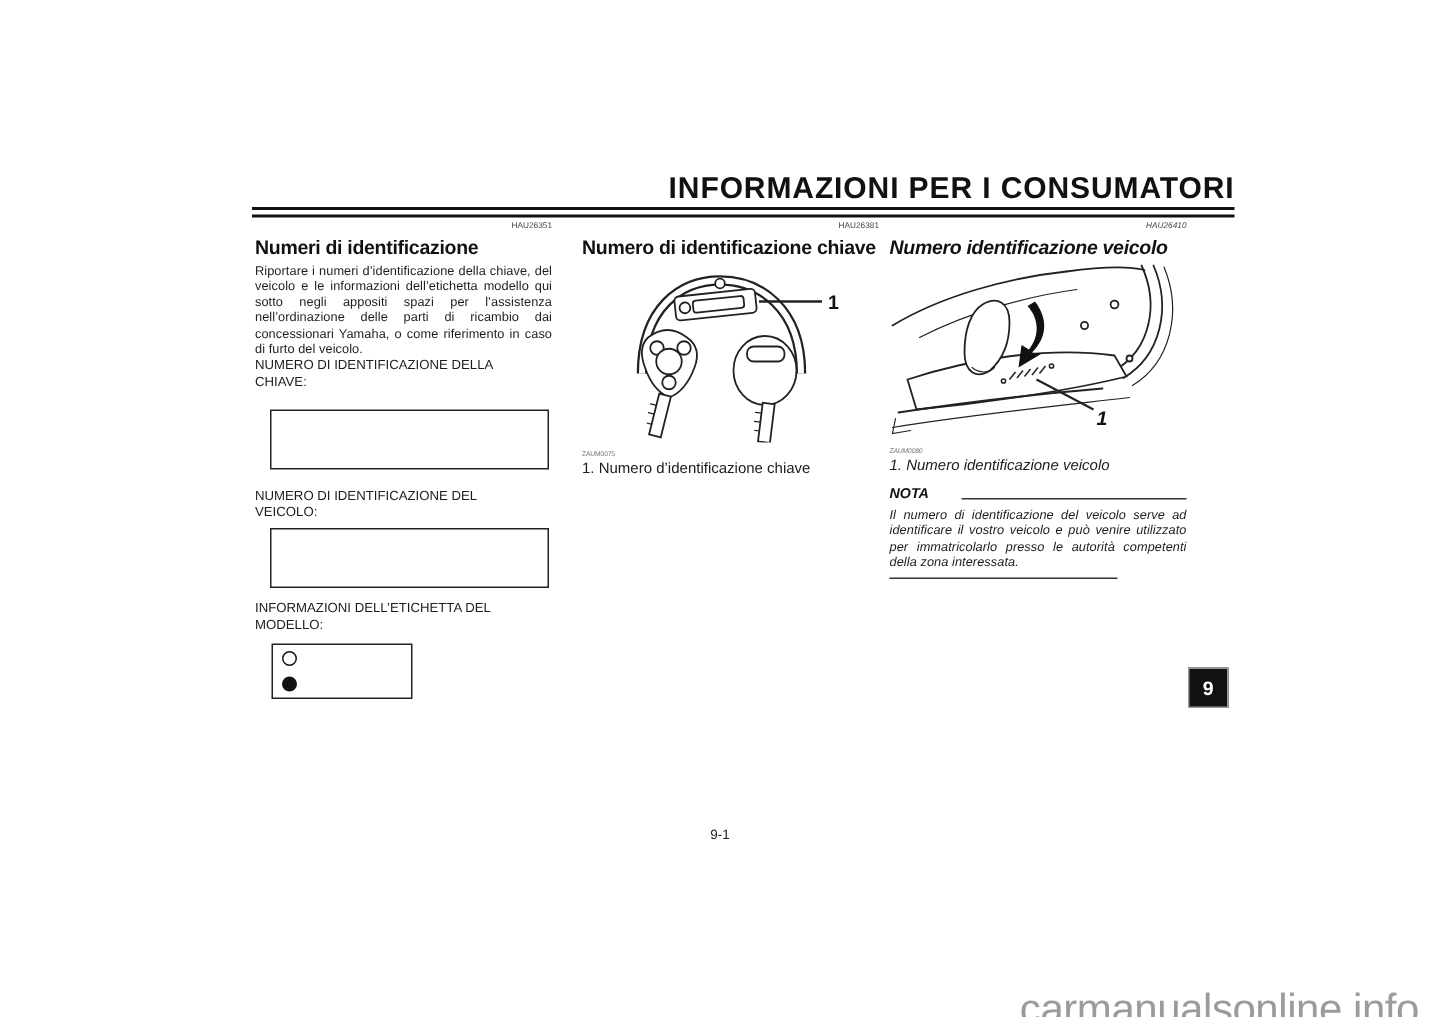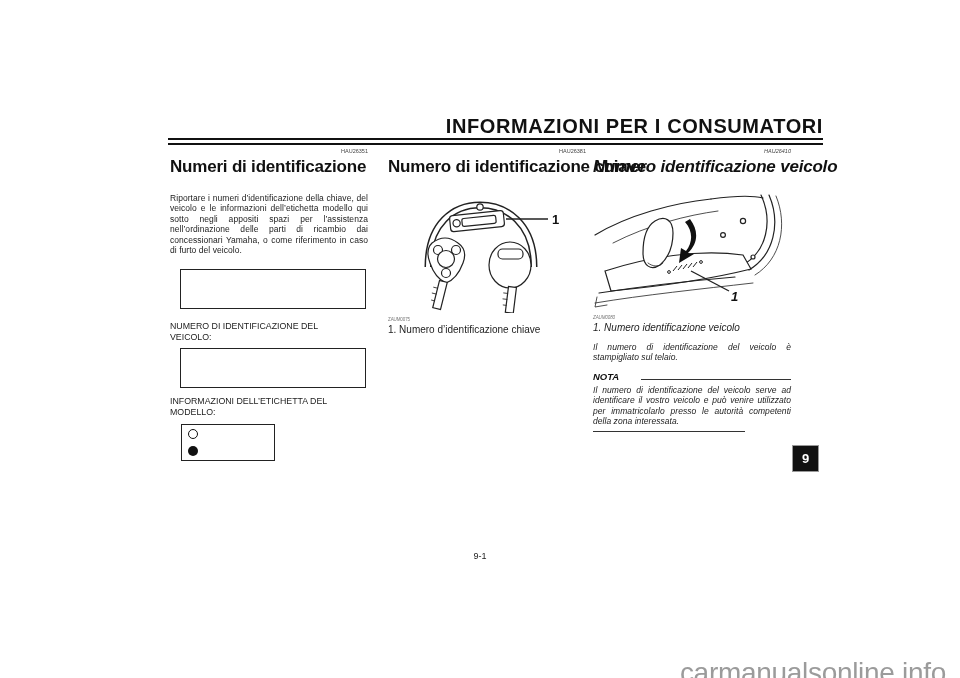--- a/index.html
+++ b/index.html
@@ -23,22 +23,22 @@
   }
   
   .col{position:absolute;width:198px;}
   #col1{left:170px;top:148px;}
   #col2{left:388px;top:148px;}
   #col3{left:593px;top:148px;font-style:italic;}
   .ref-code{
     font-size:5.5px;color:#444;text-align:right;height:7px;line-height:7px;
   }
   .col-heading{
-    font-size:17px;font-weight:bold;color:#111;letter-spacing:-.2px;
-    margin:2px 0 16px 0;white-space:nowrap;
+    font-size:13px;font-weight:bold;color:#111;letter-spacing:-.2px;
+    margin:2px 0 3px 0;white-space:nowrap;
   }
   .body-text{
     font-size:8.5px;line-height:10.4px;text-align:justify;color:#1c1c1c;
     letter-spacing:.05px;
   }
   .field-label{
     font-size:8.8px;line-height:10.6px;color:#1c1c1c;margin-top:1px;
   }
   .write-box{
     border:1.5px solid #222;background:#fff;margin-left:10px;
@@ -90,20 +90,21 @@
 
 <div id="page">
 
   <div class="header-title">INFORMAZIONI PER I CONSUMATORI</div>
   <div class="header-rule"></div>
 
   <div class="col" id="col1">
     <div class="ref-code">HAU26351</div>
     <div class="col-heading">Numeri di identificazione</div>
     <div class="body-text" style="height:62px;">Riportare i numeri d’identificazione della chiave, del veicolo e le informazioni dell’etichetta modello qui sotto negli appositi spazi per l’assistenza nell’ordinazione delle parti di ricambio dai concessionari Yamaha, o come riferimento in caso di furto del veicolo.</div>
+    <div class="field-label" style="width:186px;">NUMERO DI IDENTIFICAZIONE DELLA CHIAVE:</div>
     <div class="write-box box-large" style="margin-top:14px;"></div>
     <div class="field-label" style="width:186px;margin-top:12px;">NUMERO DI IDENTIFICAZIONE DEL VEICOLO:</div>
     <div class="write-box box-large" style="margin-top:6px;"></div>
     <div class="field-label" style="width:186px;margin-top:8px;">INFORMAZIONI DELL’ETICHETTA DEL MODELLO:</div>
     <div class="write-box box-small" style="margin-top:7px;">
       <span class="dot-open"></span>
       <span class="dot-filled"></span>
     </div>
   </div>
 
@@ -192,21 +193,20 @@
           <circle cx="108" cy="69" r="1.4" fill="none"></circle>
         </g>
 
         <line x1="98" y1="78" x2="136" y2="98" stroke="#222" stroke-width="1.4"></line>
         <text x="138" y="108" class="callout-num">1</text>
       </svg>
       <div class="figure-code">ZAUM0080</div>
     </div>
 
     <div class="caption">1.  Numero identificazione veicolo</div>
-    <div class="body-text">Il numero di identificazione del veicolo è stampigliato sul telaio.</div>
 
     <div class="nota-head">
       <span class="nota-label">NOTA</span>
       <span class="nota-rule"></span>
     </div>
     <div class="body-text" style="margin-top:3px;">Il numero di identificazione del veicolo serve ad identificare il vostro veicolo e può venire utilizzato per immatricolarlo presso le autorità competenti della zona interessata.</div>
     <div class="nota-close"></div>
   </div>
 
   <div class="page-tab">

